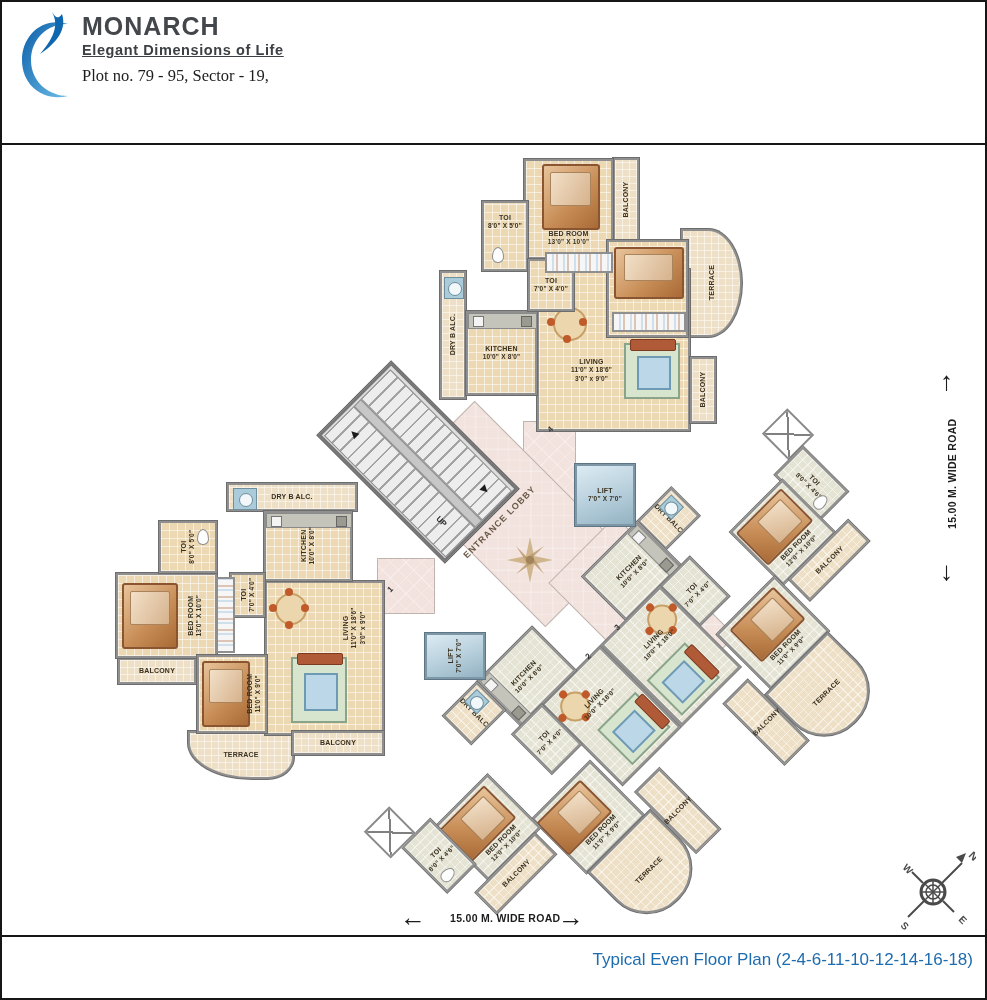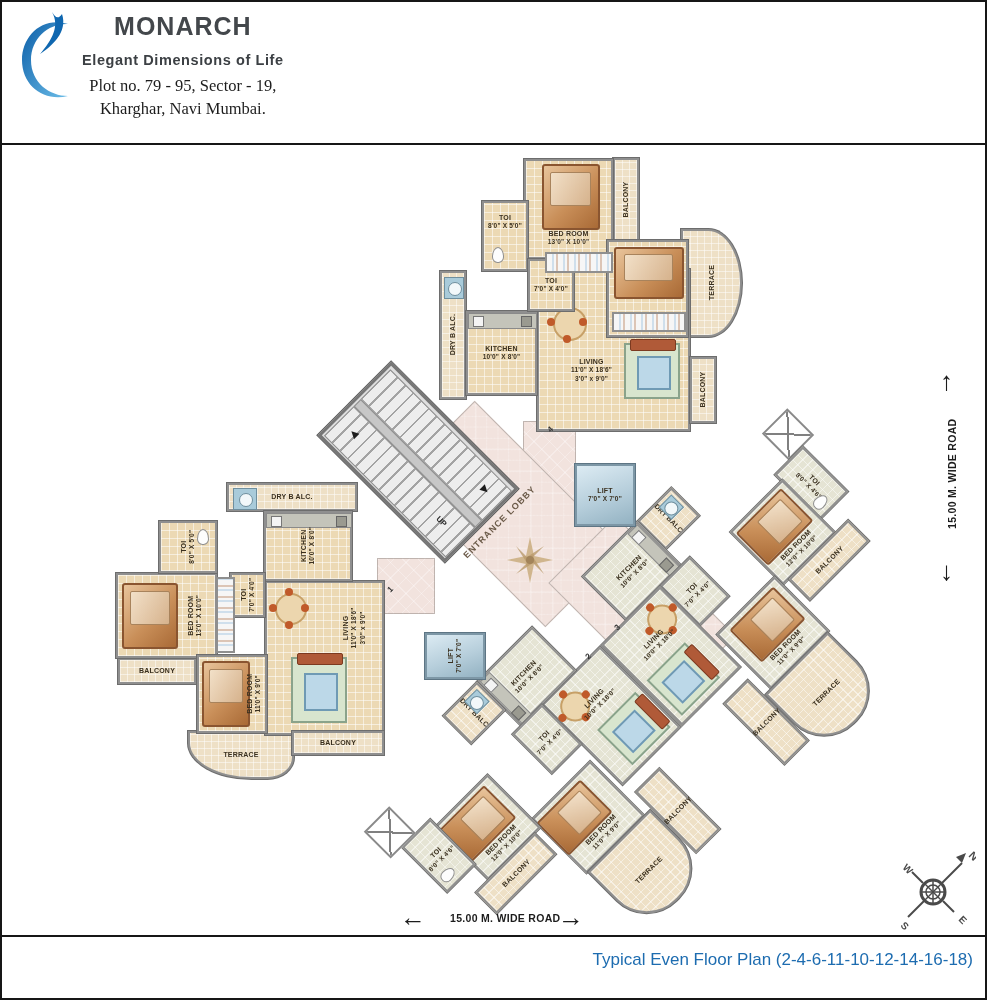--- a/index.html
+++ b/index.html
@@ -1,23 +1,23 @@
 <!DOCTYPE html>
 <html><head>
 <meta charset="utf-8">
 <style>
   html,body{margin:0;padding:0;background:#fff;}
   #page{position:relative;width:987px;height:1000px;background:#fff;border:2px solid #161616;box-sizing:border-box;overflow:hidden;font-family:"Liberation Sans",sans-serif;}
   
   #header{position:absolute;left:0;top:0;width:100%;height:143px;border-bottom:2px solid #161616;box-sizing:border-box;background:#fff;}
   #logo{position:absolute;left:16px;top:8px;}
-  #brand{position:absolute;left:80px;top:12px;text-align:center;}
+  #brand{position:absolute;left:80px;top:12px;}
   .brand-top{font-size:25px;font-weight:bold;color:#43474b;letter-spacing:1px;line-height:1;}
   .brand-main{font-size:35px;color:#2795d4;letter-spacing:3px;line-height:1.05;font-weight:normal;}
-  .brand-tag{font-size:14.5px;font-weight:bold;color:#3c4044;letter-spacing:.6px;margin-top:13px;}
+  .brand-tag{font-size:14.5px;font-weight:bold;color:#3c4044;letter-spacing:.6px;margin-top:3px;text-decoration:underline;}
   .brand-addr{font-family:"Liberation Serif",serif;font-size:16.5px;color:#1d1d1d;line-height:1.4;margin-top:6px;}
   
   #footline{position:absolute;left:0;top:933px;width:100%;height:2px;background:#161616;}
   #footer{position:absolute;right:12px;top:948px;font-size:17px;color:#1d6cb0;font-weight:normal;}
   
   .room{position:absolute;box-sizing:border-box;border:2.5px solid #8f8f8f;box-shadow:0 0 0 1px #6d6d6d;display:flex;align-items:center;justify-content:center;text-align:center;overflow:visible;}
   .tile{background-color:#ecd9b4;background-image:repeating-linear-gradient(0deg,rgba(255,255,255,.55) 0 1px,rgba(0,0,0,0) 1px 8px),repeating-linear-gradient(90deg,rgba(255,255,255,.55) 0 1px,rgba(0,0,0,0) 1px 8px);}
   .tile-lt{background-color:#eee0c6;background-image:repeating-linear-gradient(0deg,rgba(255,255,255,.5) 0 1px,rgba(0,0,0,0) 1px 7px),repeating-linear-gradient(90deg,rgba(255,255,255,.5) 0 1px,rgba(0,0,0,0) 1px 7px);}
   .tile-gr{background-color:#e5e4d4;background-image:repeating-linear-gradient(0deg,rgba(255,255,255,.5) 0 1px,rgba(0,0,0,0) 1px 7px),repeating-linear-gradient(90deg,rgba(255,255,255,.5) 0 1px,rgba(0,0,0,0) 1px 7px);}
   .lobby{position:absolute;background:#f2e3de;background-image:repeating-linear-gradient(45deg,rgba(255,255,255,.3) 0 1px,rgba(0,0,0,0) 1px 11px),repeating-linear-gradient(-45deg,rgba(255,255,255,.3) 0 1px,rgba(0,0,0,0) 1px 11px);border:1px solid rgba(150,140,135,.55);box-sizing:border-box;}
@@ -73,21 +73,20 @@
         </defs>
         <path d="M50 14 C24 6 4 26 4 50 C4 76 26 92 50 86 C32 86 13 73 13 50 C13 28 31 13 50 14 Z" fill="url(#lg1)"></path>
         <path d="M34 2 C42 16 34 30 22 44 C34 36 50 22 44 4 C40 10 37 7 34 2 Z" fill="#0f67b0"></path>
       </svg>
     </div>
     <div id="brand">
       <div class="brand-top">MONARCH</div>
       <div class="brand-tag">Elegant Dimensions of Life</div>
       <div class="brand-addr">
         <div>Plot no. 79 - 95, Sector - 19,</div>
-        <div>Kharghar, Navi Mumbai.</div>
       </div>
     </div>
   </div>
 
   <div class="lobby" style="left:521px;top:419px;width:53px;height:90px;"></div>
   <div class="lobby" style="left:403px;top:457px;width:210px;height:110px;transform:rotate(45deg);"></div>
   <div class="lobby" style="left:555px;top:560px;width:170px;height:95px;transform:rotate(45deg);"></div>
   <div class="lobby" style="left:375px;top:556px;width:58px;height:56px;"></div>
 
   <div style="position:absolute;left:430px;top:515px;width:135px;text-align:center;transform:rotate(-45deg);font-size:9px;font-weight:bold;letter-spacing:1px;color:#6b5a48;z-index:25;">ENTRANCE LOBBY</div>

